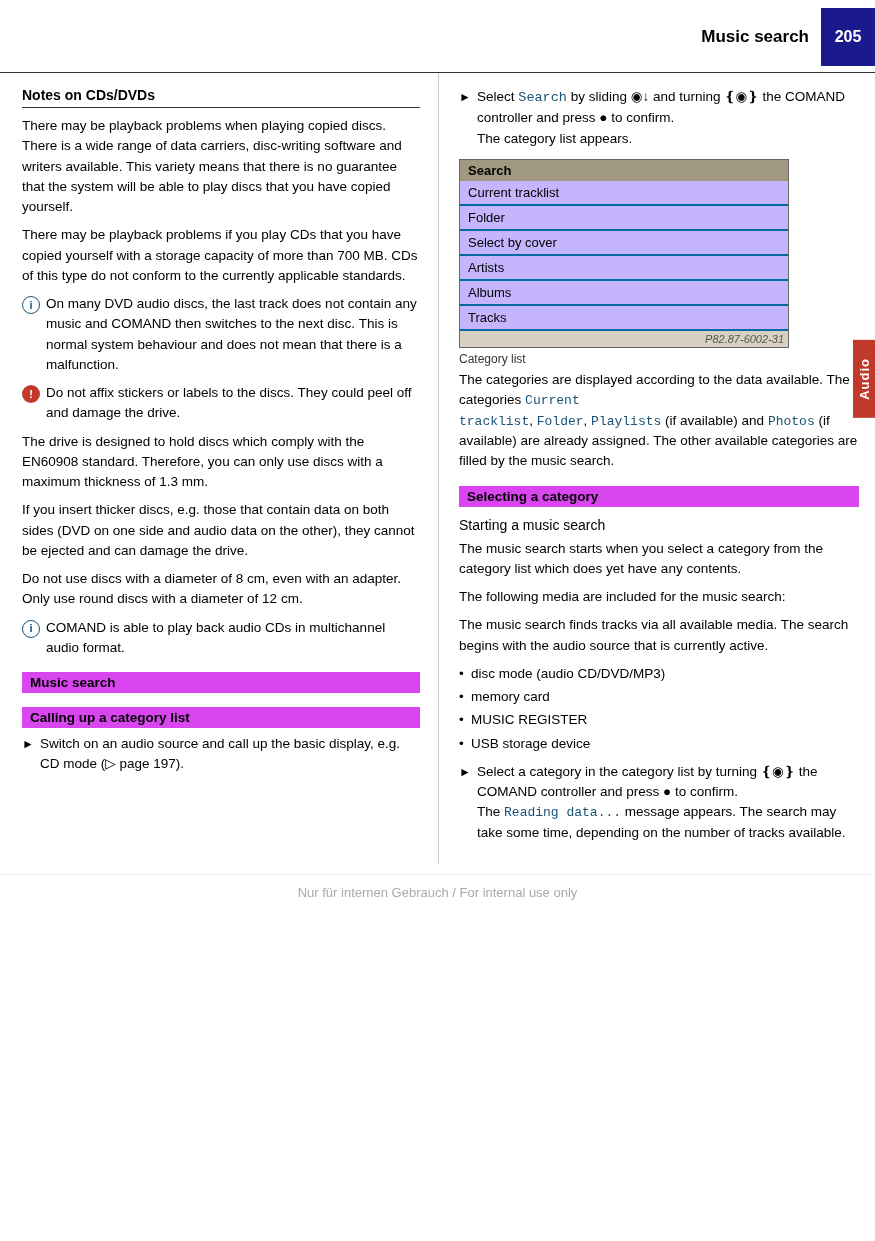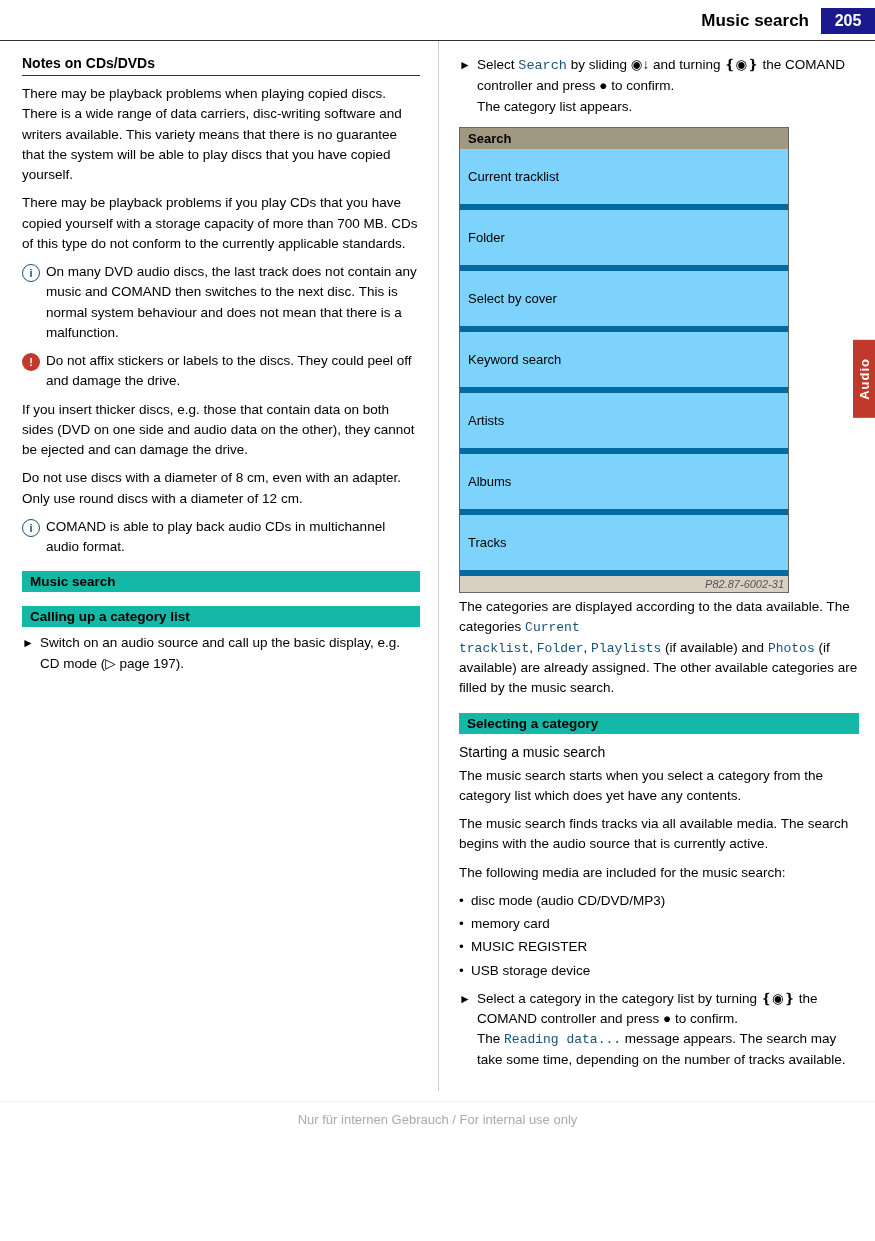--- a/index.html
+++ b/index.html
@@ -30,21 +30,21 @@
       font-size: 17px;
       font-weight: bold;
       color: #000;
       margin-right: 12px;
     }
     .page-number-box {
       background: #1a1a8c;
       color: #fff;
       font-size: 16px;
       font-weight: bold;
-      padding: 4px 12px;
+      padding: 20px 12px;
       min-width: 54px;
       text-align: center;
     }
 
     
     .side-tab {
       position: absolute;
       right: 0;
       top: 340px;
       width: 22px;
@@ -77,21 +77,21 @@
     
     .section-heading {
       font-weight: bold;
       font-size: 14px;
       border-bottom: 1.5px solid #333;
       padding-bottom: 4px;
       margin-bottom: 8px;
     }
 
     .subsection-bar {
-      background: #14b8a6;
+      background: #d946ef;
       font-weight: bold;
       font-size: 13.5px;
       padding: 3px 8px;
       margin: 14px 0 6px 0;
     }
 
     .subsection-heading {
       font-weight: normal;
       font-size: 14px;
       margin: 10px 0 6px 0;
@@ -182,23 +182,23 @@
       font-size: 13px;
     }
     .search-screenshot .ss-header {
       background: #a09880;
       padding: 3px 8px;
       font-weight: bold;
       font-size: 13px;
       color: #000;
     }
     .search-screenshot .ss-item {
-      padding: 20px 8px;
-      border-bottom: 6px solid #0369a1;
-      background: #7dd3fc;
+      padding: 4px 8px;
+      border-bottom: 2px solid #0369a1;
+      background: #c4b5fd;
       font-size: 13px;
     }
     .search-screenshot .ss-item:last-child {
       border-bottom: none;
     }
     .ss-caption {
       font-size: 12px;
       color: #333;
       margin-bottom: 4px;
       margin-top: 2px;
@@ -252,20 +252,21 @@
     <div class="info-block">
       <span class="info-icon">i</span>
       <span class="info-block-text">On many DVD audio discs, the last track does not contain any music and COMAND then switches to the next disc. This is normal system behaviour and does not mean that there is a malfunction.</span>
     </div>
 
     <div class="info-block">
       <span class="warn-icon">!</span>
       <span class="info-block-text">Do not affix stickers or labels to the discs. They could peel off and damage the drive.</span>
     </div>
 
+    <p>The drive is designed to hold discs which comply with the EN60908 standard. Therefore, you can only use discs with a maximum thickness of 1.3 mm.</p>
     <p>If you insert thicker discs, e.g. those that contain data on both sides (DVD on one side and audio data on the other), they cannot be ejected and can damage the drive.</p>
     <p>Do not use discs with a diameter of 8 cm, even with an adapter. Only use round discs with a diameter of 12 cm.</p>
 
     <div class="info-block">
       <span class="info-icon">i</span>
       <span class="info-block-text">COMAND is able to play back audio CDs in multichannel audio format.</span>
     </div>
 
     <div class="subsection-bar">Music search</div>
     <div class="subsection-bar">Calling up a category list</div>
@@ -285,44 +286,44 @@
         Select <span style="font-family:'Courier New',monospace;color:#1a5276;">Search</span> by sliding ◉↓ and turning ❴◉❵ the COMAND controller and press ● to confirm.<br>
         <span>The category list appears.</span>
       </span>
     </div>
 
     <div class="search-screenshot">
       <div class="ss-header">Search</div>
       <div class="ss-item">Current tracklist</div>
       <div class="ss-item">Folder</div>
       <div class="ss-item">Select by cover</div>
-      <div class="ss-item">Keyword search</div>
       <div class="ss-item">Artists</div>
       <div class="ss-item">Albums</div>
       <div class="ss-item">Tracks</div>
       <div class="ss-code">P82.87-6002-31</div>
     </div>
+    <div class="ss-caption">Category list</div>
 
     <p>
       <span>The categories are displayed according to the data available. The categories</span>
       <span class="cat-name"> Current<br>tracklist</span>,
       <span class="cat-name">Folder</span>,
       <span class="cat-name">Playlists</span>
       <span> (if available) and </span>
       <span class="cat-name">Photos</span>
       <span> (if available) are already assigned. The other available categories are filled by the music search.</span>
     </p>
 
     <div class="subsection-bar">Selecting a category</div>
 
     <div class="subsection-heading">Starting a music search</div>
 
     <p>The music search starts when you select a category from the category list which does yet have any contents.</p>
+    <p>The following media are included for the music search:</p>
     <p>The music search finds tracks via all available media. The search begins with the audio source that is currently active.</p>
-    <p>The following media are included for the music search:</p>
 
     <ul class="bullet-list">
       <li>disc mode (audio CD/DVD/MP3)</li>
       <li>memory card</li>
       <li>MUSIC REGISTER</li>
       <li>USB storage device</li>
     </ul>
 
     <div class="arrow-item">
       <span class="arrow">►</span>

